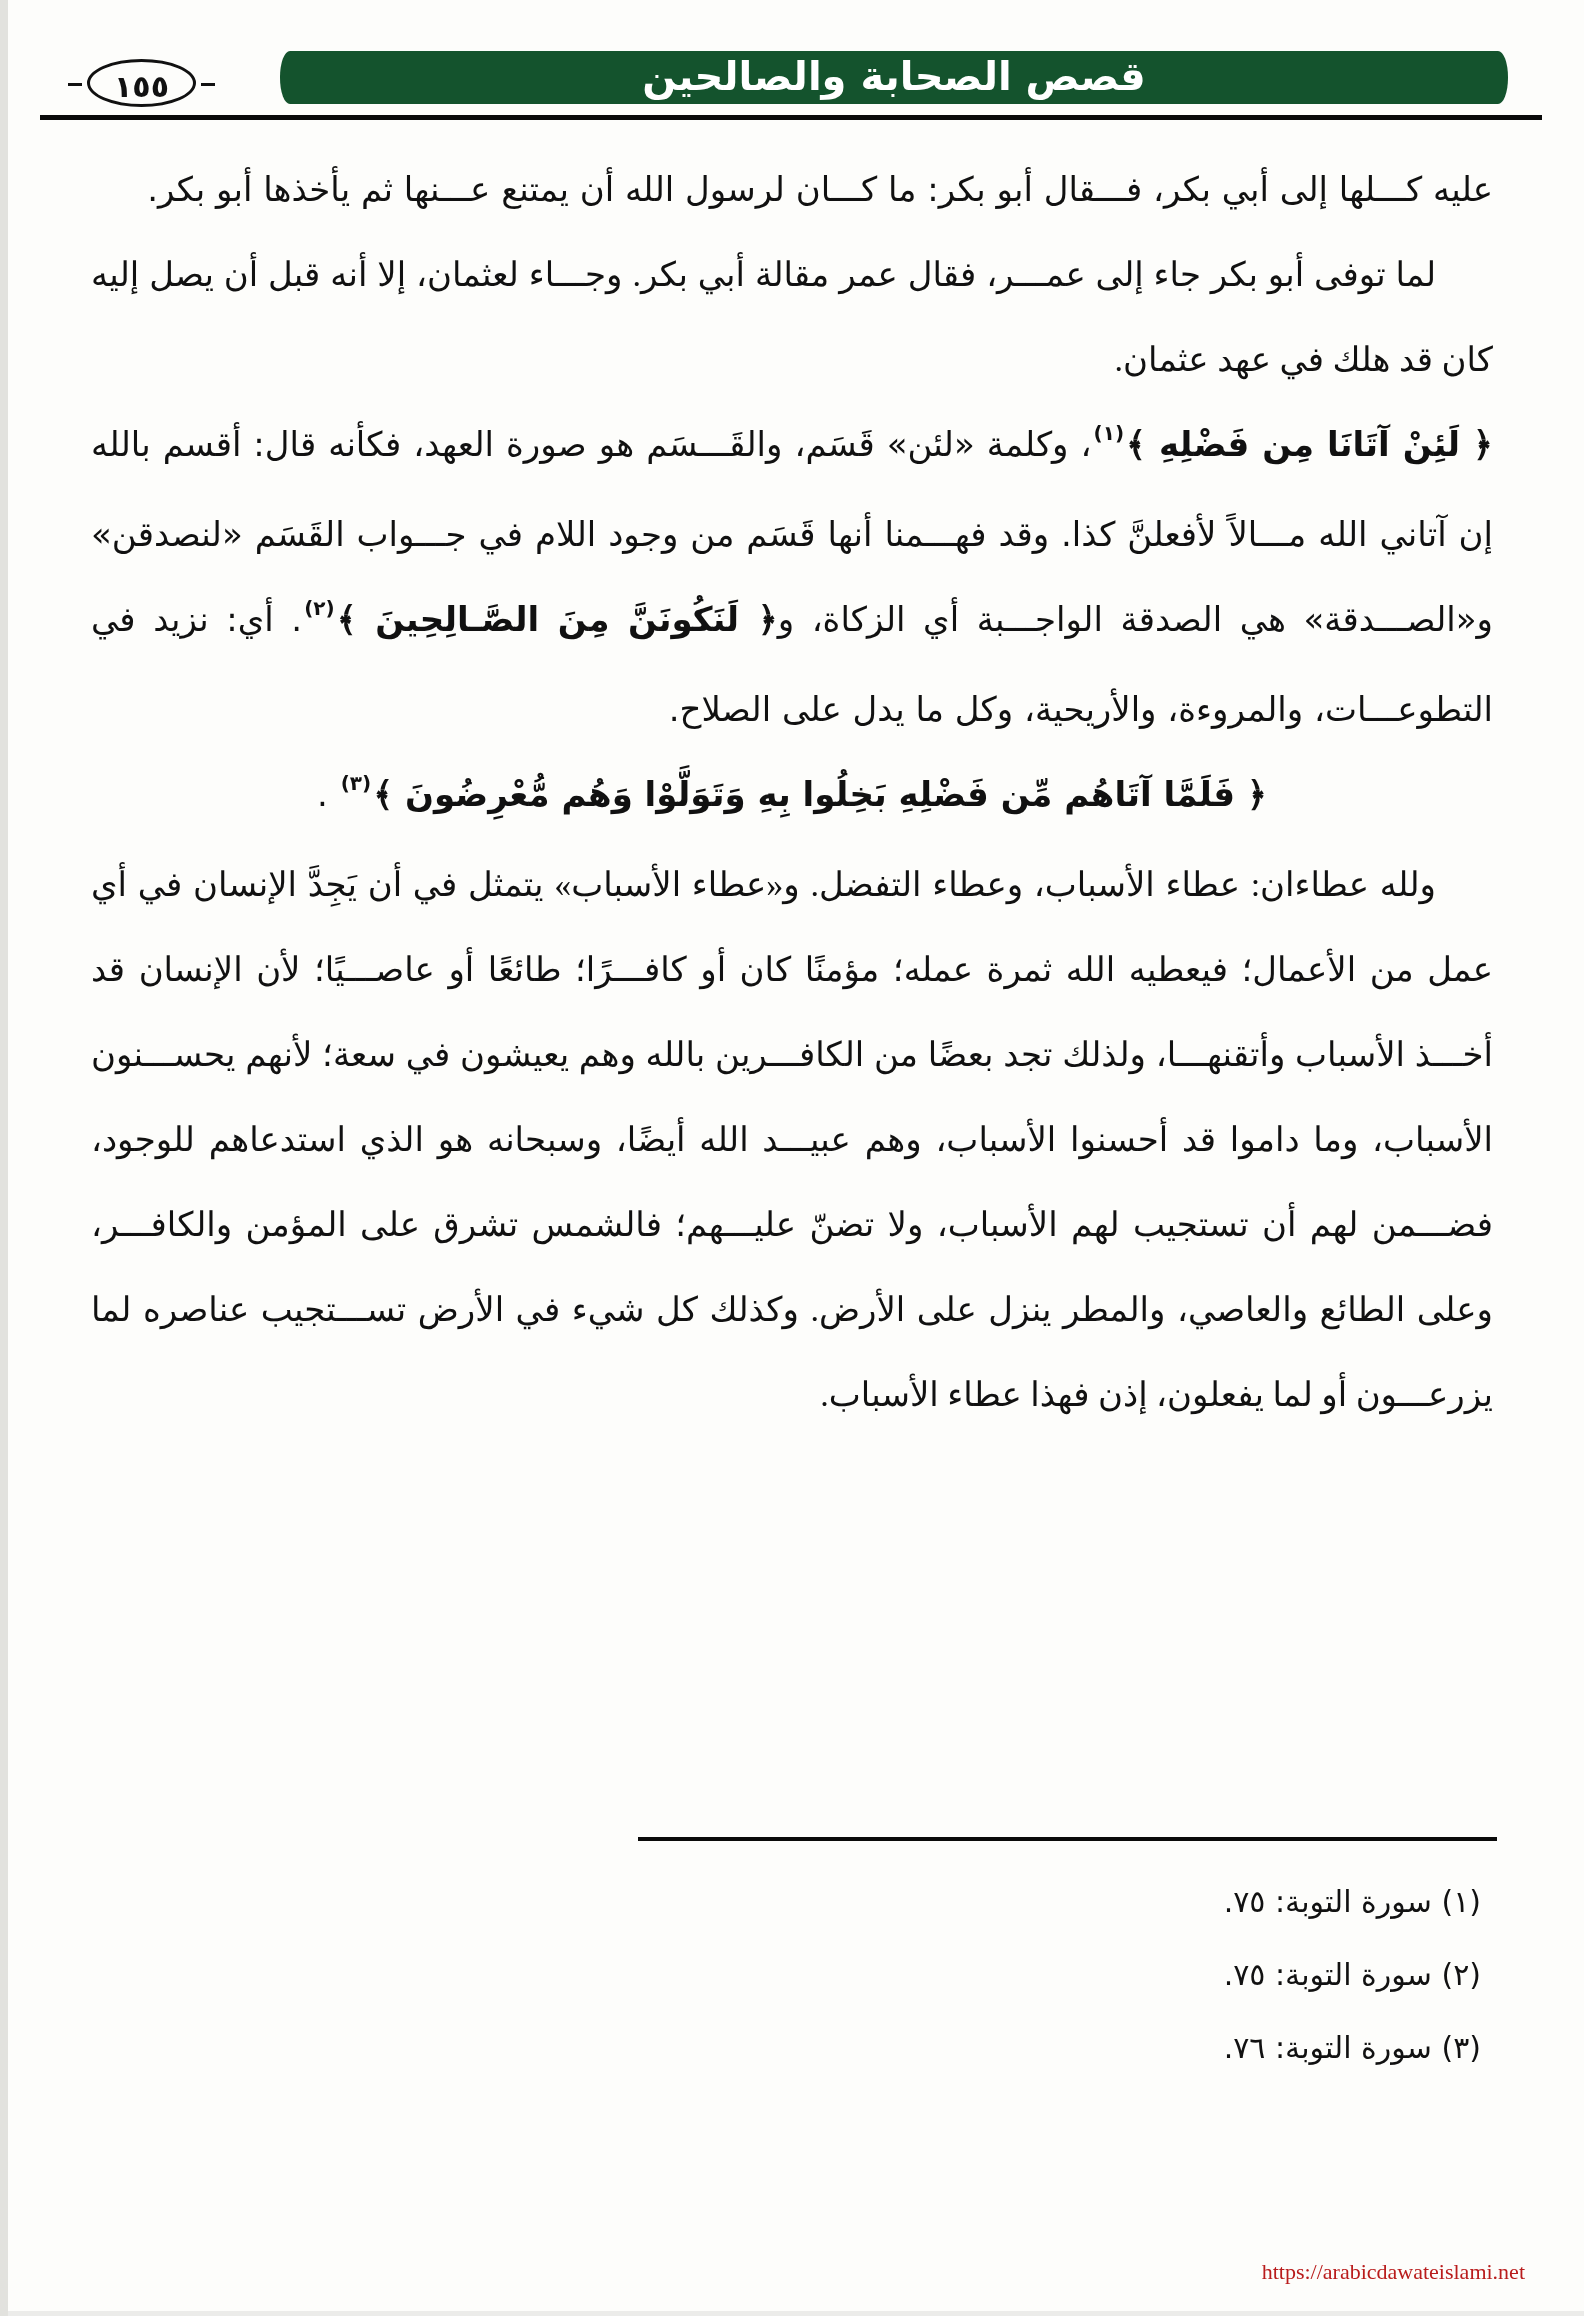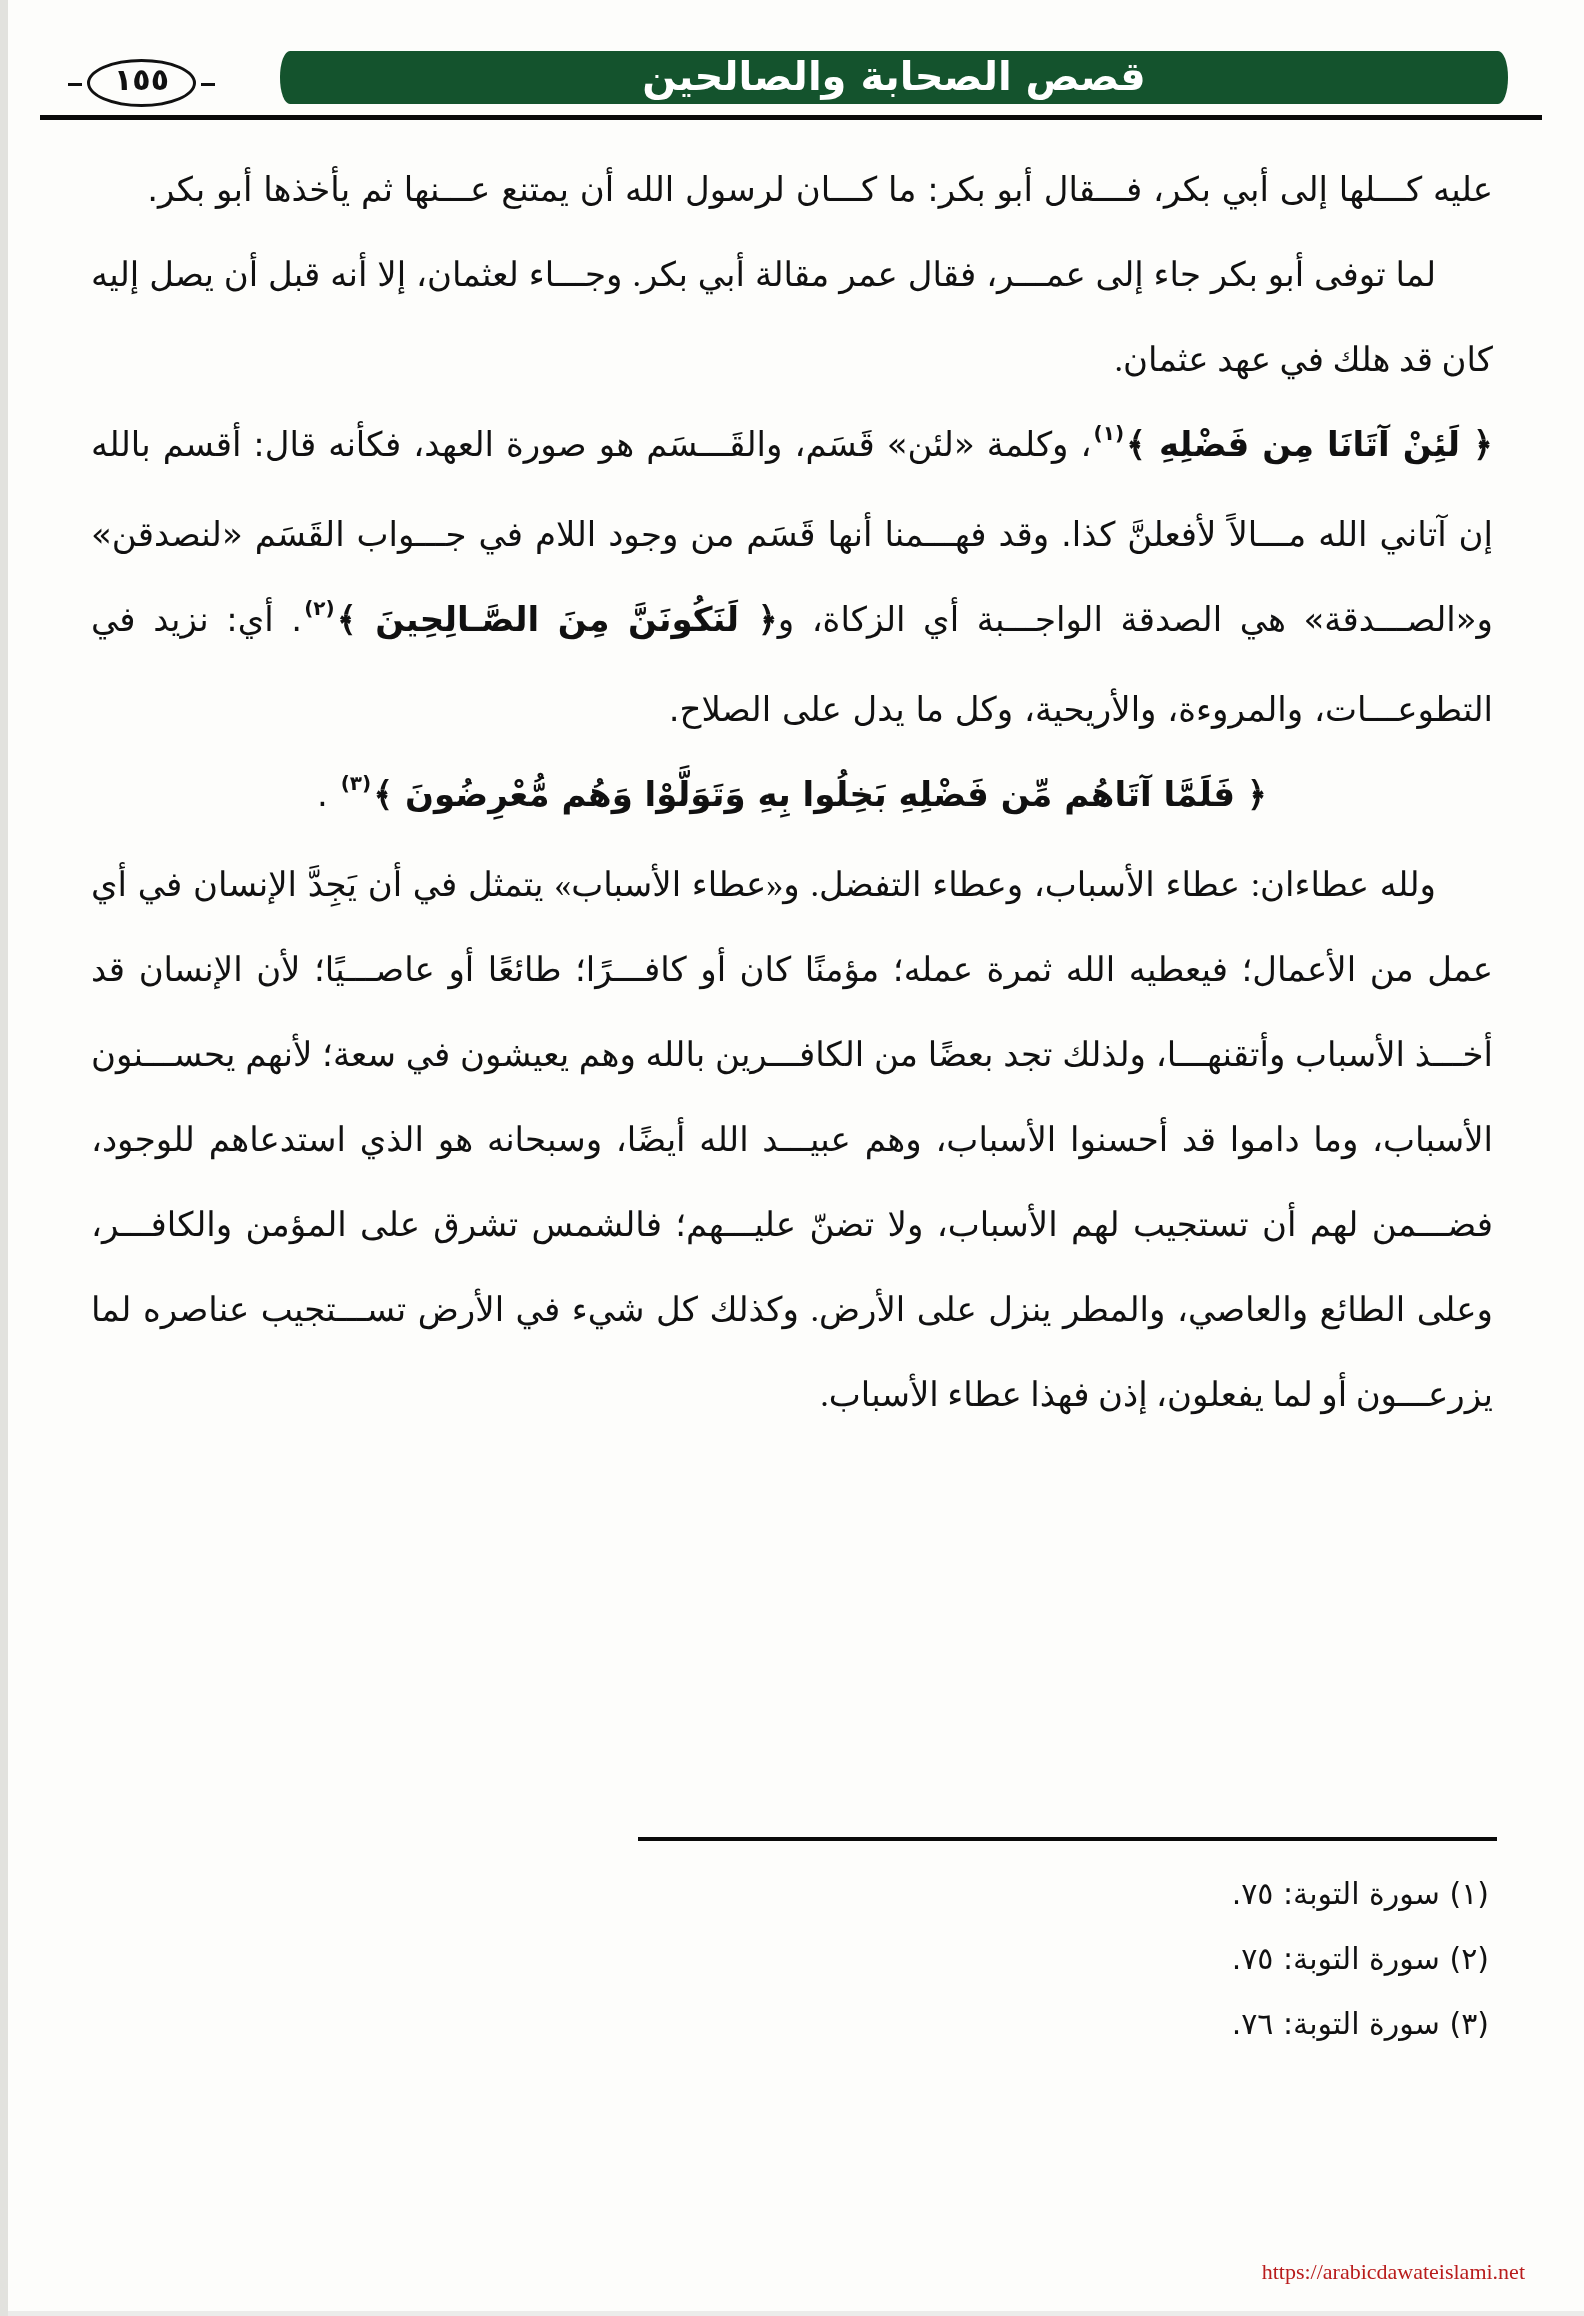--- a/index.html
+++ b/index.html
@@ -41,21 +41,21 @@
   }
   .page-number-oval {
     position: absolute;
     top: 59px;
     left: 87px;
     width: 103px;
     height: 42px;
     border: 3px solid #111;
     border-radius: 50%;
     display: flex;
-    align-items: flex-start;
+    align-items: flex-end;
     justify-content: center;
     font-size: 30px;
     font-weight: bold;
     background: #fdfdfb;
   }
   .page-number-oval::before,
   .page-number-oval::after {
     content: "";
     position: absolute;
     top: 50%;
@@ -114,21 +114,21 @@
   }
   .footnotes {
     position: absolute;
     top: 1861px;
     right: 95px;
     left: 95px;
     font-size: 30px;
     line-height: 65px;
     text-align: right;
   }
-  .footnote { margin: 0; }
+  .footnote { margin: 8px; }
   
   .watermark {
     position: absolute;
     top: 2259px;
     right: 59px;
     direction: ltr;
     font-size: 22px;
     color: #b91c1c;
     font-family: Liberation Serif, serif;
   }

